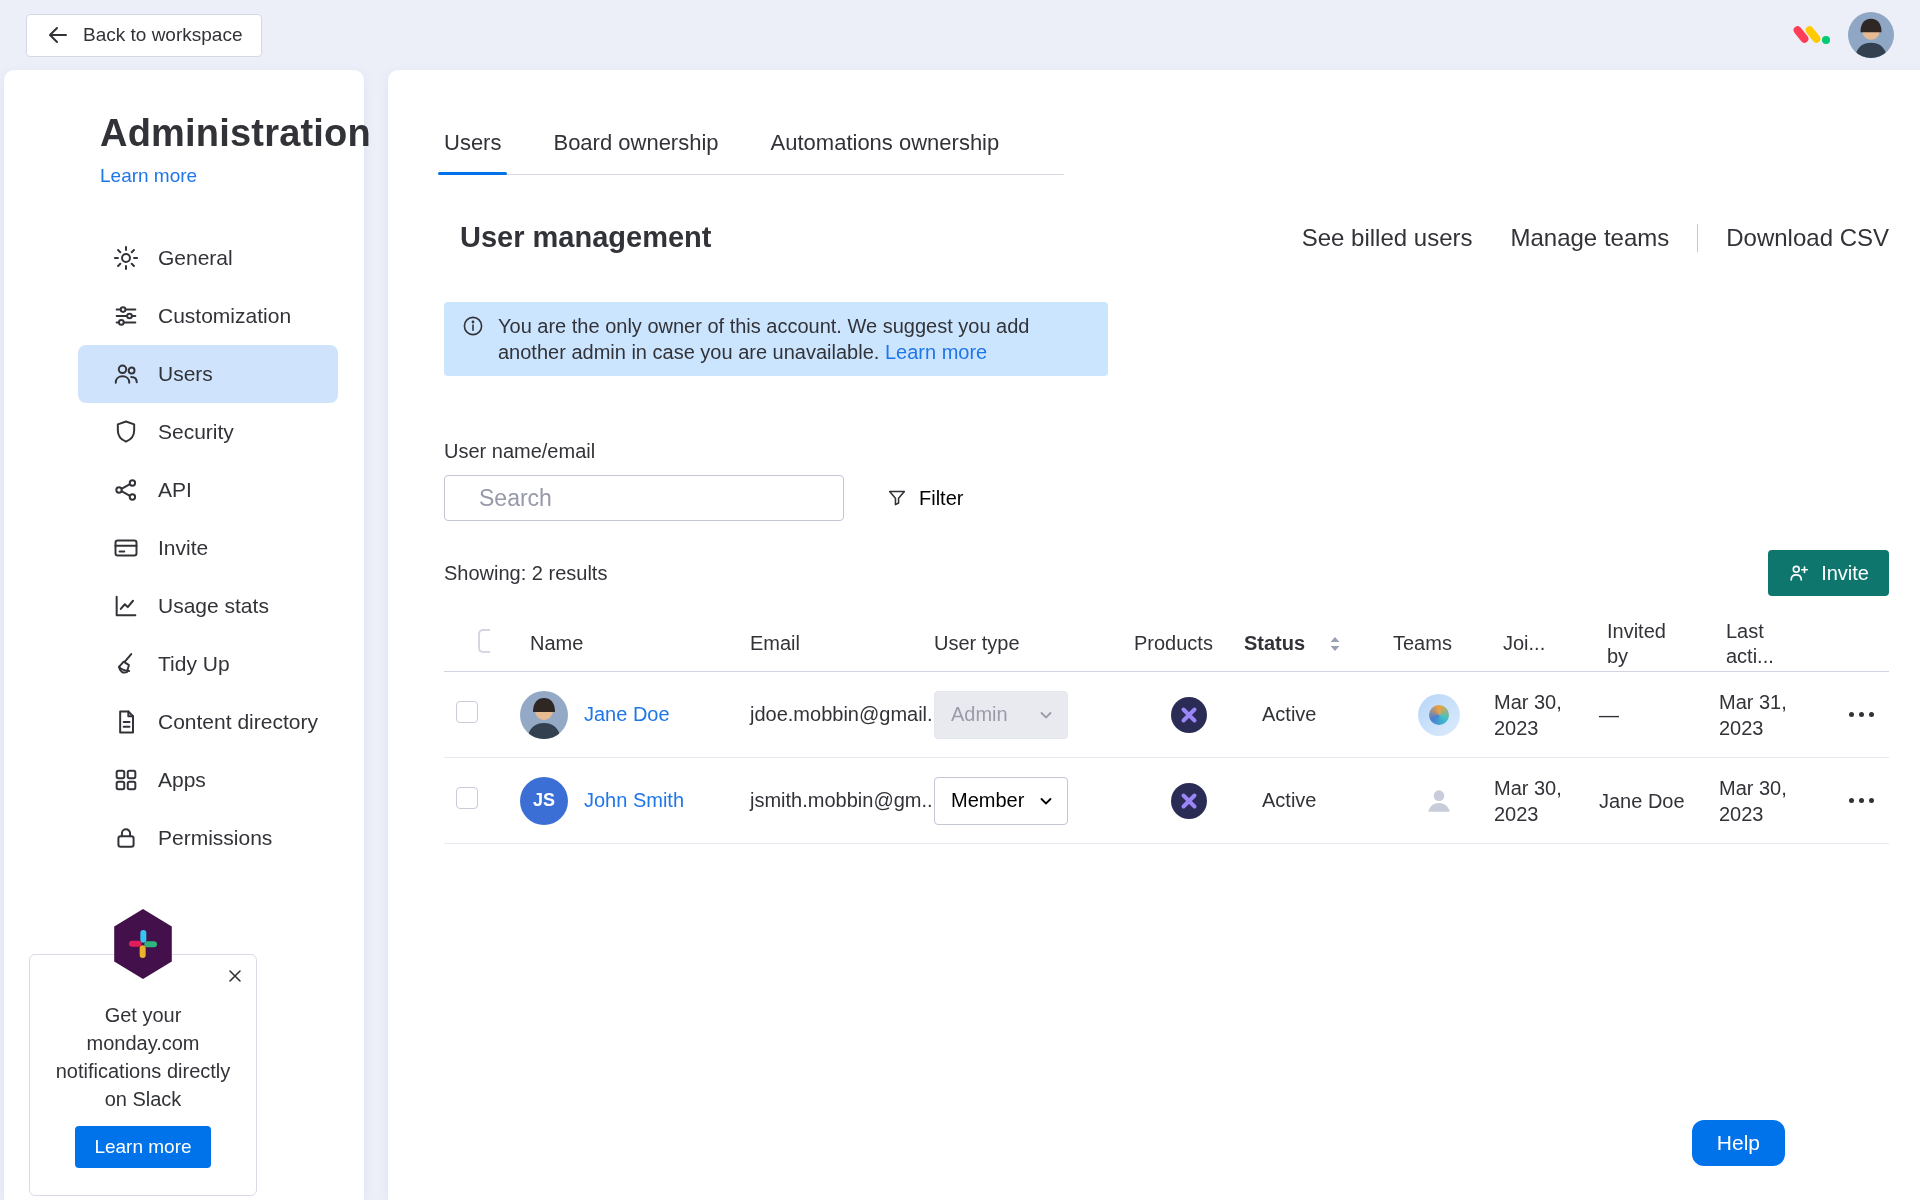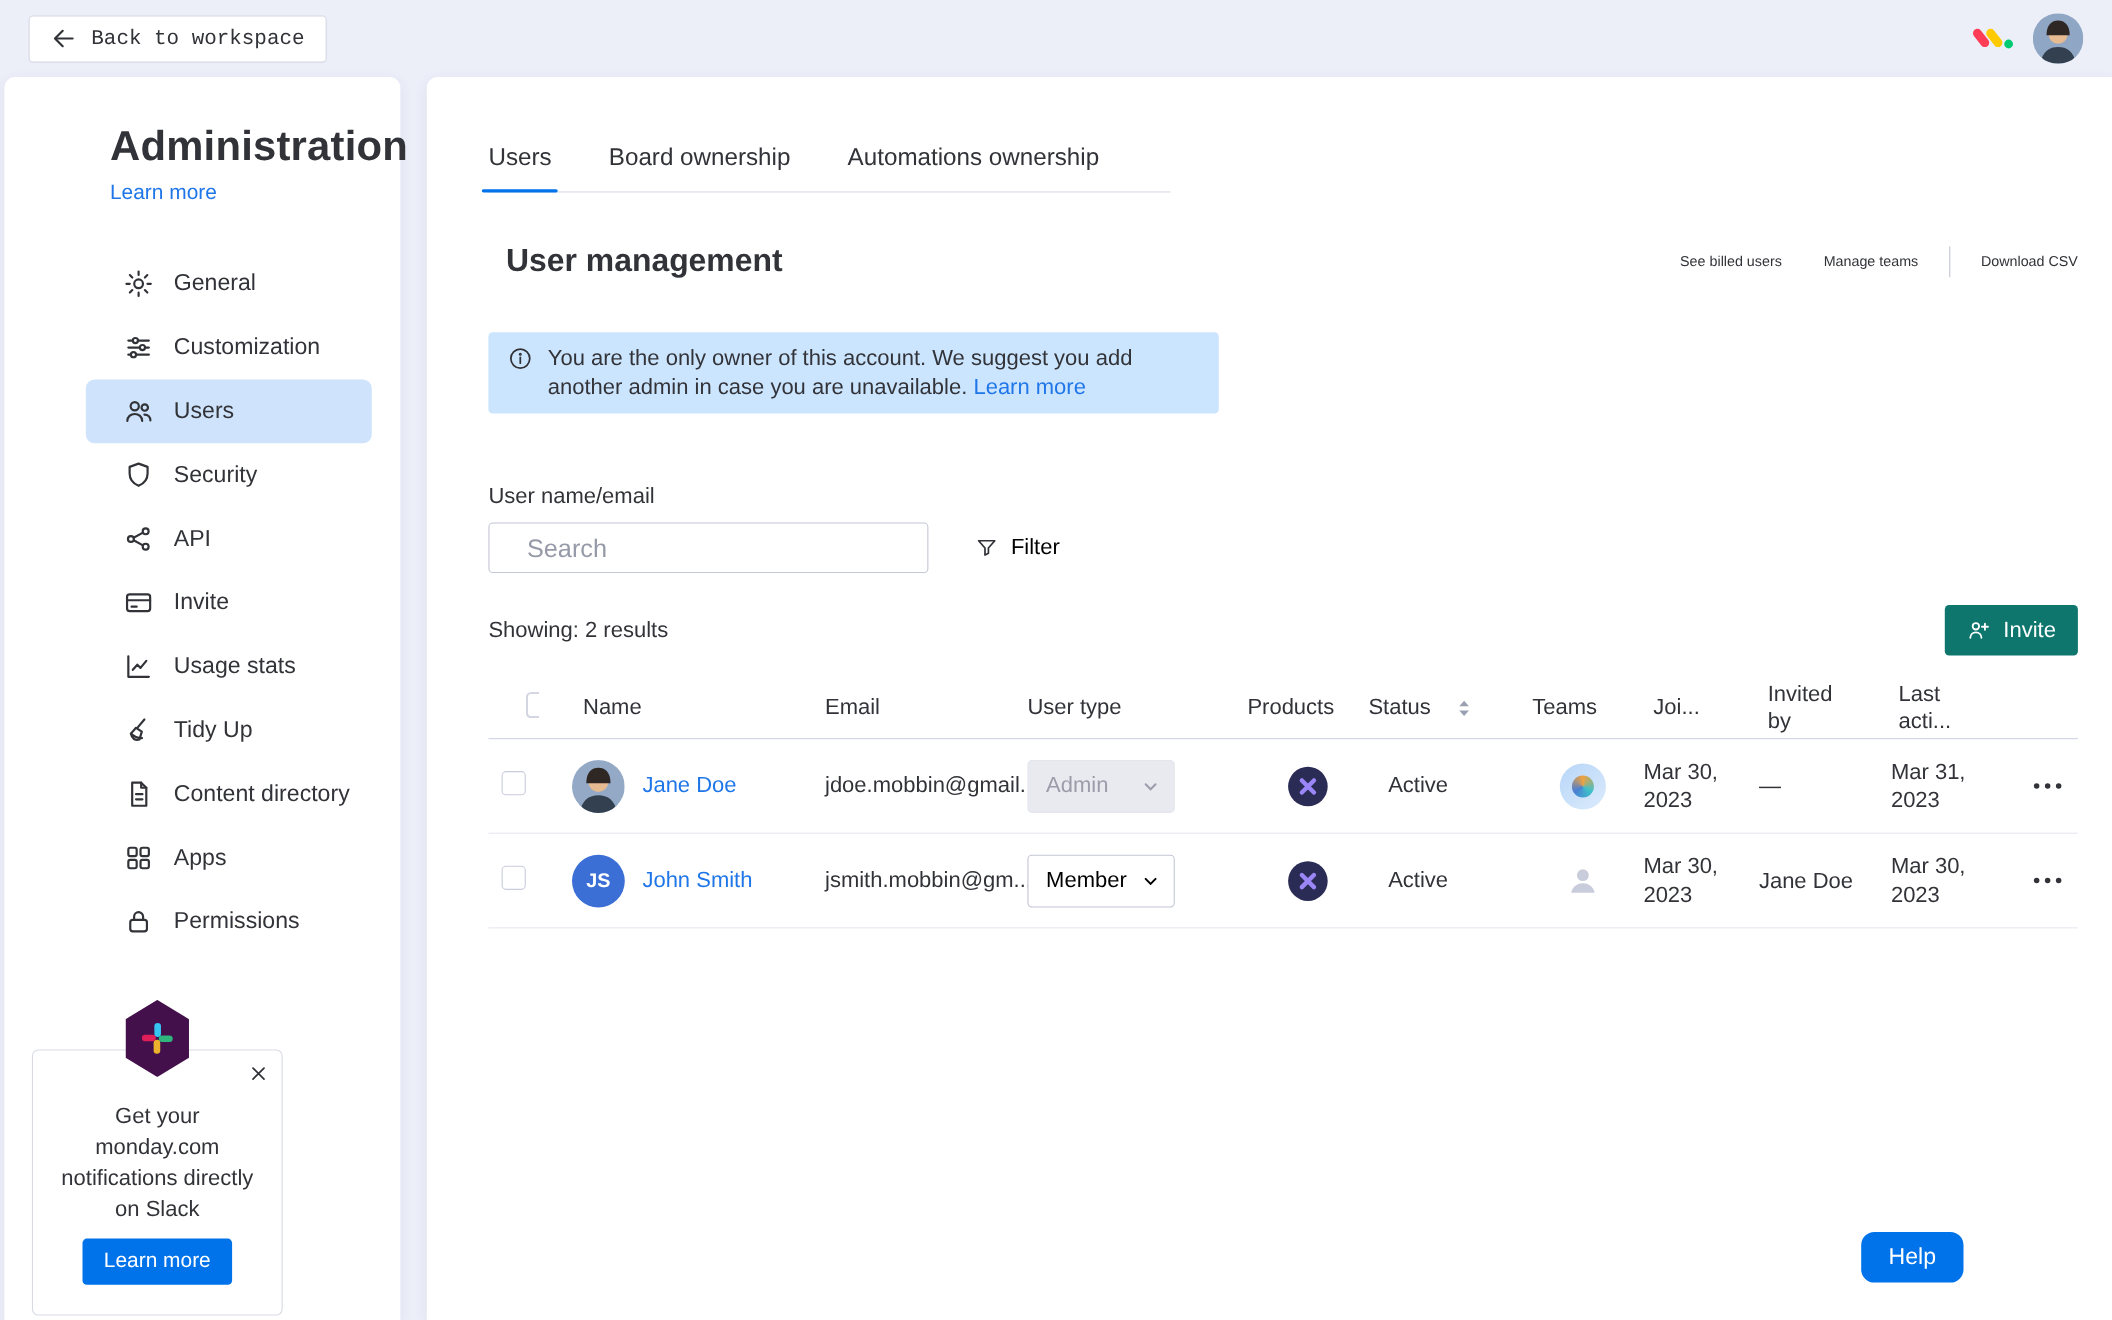--- a/index.html
+++ b/index.html
@@ -6,21 +6,21 @@
   html,body { margin:0; padding:0; }
   body {
     width:1920px; height:1200px; overflow:hidden; position:relative;
     background:#eceef8; color:#323338;
     font-family:"Liberation Sans", sans-serif;
   }
   svg { display:block; }
 
   
   .topbar { position:absolute; top:0; left:0; right:0; height:70px;
-    display:flex; align-items:center; justify-content:space-between; padding:0 26px;font-family:Liberation Mono, monospace; }
+    display:flex; align-items:center; justify-content:space-between; padding:0 26px; }
   .back-btn { display:flex; align-items:center; gap:13px; background:#fff;
     border:1px solid #d5d8e4; border-radius:4px; height:43px; padding:0 19px;
     font-size:19px; color:#323338; cursor:pointer; font-family:inherit; }
   .topbar-right { display:flex; align-items:center; gap:15px; }
   .monday-logo { width:38px; height:30px; position:relative; }
   .monday-logo i { position:absolute; display:block; }
   .ml-red { width:8px; height:19px; border-radius:5px; background:#ff3d57; left:2px; top:5px; transform:rotate(-38deg); }
   .ml-yellow { width:8px; height:19px; border-radius:5px; background:#ffcb00; left:14px; top:5px; transform:rotate(-38deg); }
   .ml-green { width:8px; height:8px; border-radius:50%; background:#00ca72; left:27px; top:16px; }
   .avatar-circ { width:46px; height:46px; border-radius:50%; overflow:hidden; flex:none; cursor:pointer; }
@@ -53,21 +53,21 @@
   .main-card { position:absolute; left:388px; top:70px; right:0; bottom:0;
     background:#fff; border-radius:10px 0 0 0; box-shadow:0 3px 12px rgba(70,80,130,.07);
     padding:0 31px 0 56px; }
   .tabs { display:flex; gap:52px; padding-top:60px; border-bottom:1px solid #d8dbe6; width:620px; }
   .tab { font-size:22px; padding-bottom:18px; position:relative; cursor:pointer; color:#323338; }
   .tab.active::after { content:""; position:absolute; left:-6px; right:-6px; bottom:-1px;
     height:3px; background:#0073ea; border-radius:2px; }
 
   .title-row { display:flex; align-items:center; justify-content:space-between; margin-top:30px; }
   .title-row h2 { margin:16px; font-size:29px; font-weight:700; }
-  .header-links { display:flex; align-items:center; gap:38px; font-size:13px; }
+  .header-links { display:flex; align-items:center; gap:38px; font-size:24px; }
   .header-links a { color:#323338; cursor:pointer; text-decoration:none; }
   .vdiv { width:1px; height:28px; background:#c3c6d4; margin:0 -10px; }
 
   .banner { margin-top:32px; width:664px; background:#cce5ff; border-radius:4px;
     padding:11px 18px; display:flex; gap:14px; align-items:flex-start; font-size:20px; line-height:26px; }
   .banner p { margin:0; }
   .banner-link { color:#1f76e8; cursor:pointer; text-decoration:none; }
   .info-icon { margin-top:2px; flex:none; }
 
   .search-label { margin-top:64px; font-size:20px; }
@@ -94,21 +94,21 @@
   .checkbox { width:22px; height:22px; border:1.5px solid #c9ccda; border-radius:4px;
     background:#fff; display:inline-block; margin-left:12px; cursor:pointer; }
 
   .th.c-name { padding-left:26px; }
   .cell-name { display:flex; align-items:center; gap:16px; padding-left:16px; }
   .row-avatar { width:48px; height:48px; border-radius:50%; overflow:hidden; flex:none; }
   .js-avatar { background:#3b6fd6; color:#fff; font-size:18px; font-weight:700;
     display:flex; align-items:center; justify-content:center; }
   .name-link { color:#1f76e8; cursor:pointer; text-decoration:none; }
 
-  .th.c-status { display:flex; align-items:center; gap:24px; }
+  .th.c-status { display:flex; align-items:center; gap:24px;font-weight:bold; }
   .td.c-status { padding-left:18px; }
 
   .type-dd { width:134px; height:48px; border-radius:4px; display:flex; align-items:center;
     justify-content:space-between; padding:0 13px 0 16px; font-size:20px; cursor:pointer; font-family:inherit; }
   .type-dd.disabled { background:#e9eaf0; border:1px solid #e4e6ee; color:#9a9ca9; }
   .type-dd.normal { background:#fff; border:1px solid #c3c6d4; color:#000000; }
 
   .c-prod, .c-teams, .c-menu { display:flex; justify-content:center; }
   .prod-icon { width:36px; height:36px; border-radius:50%; background:#2b2c55;
     display:flex; align-items:center; justify-content:center; }

